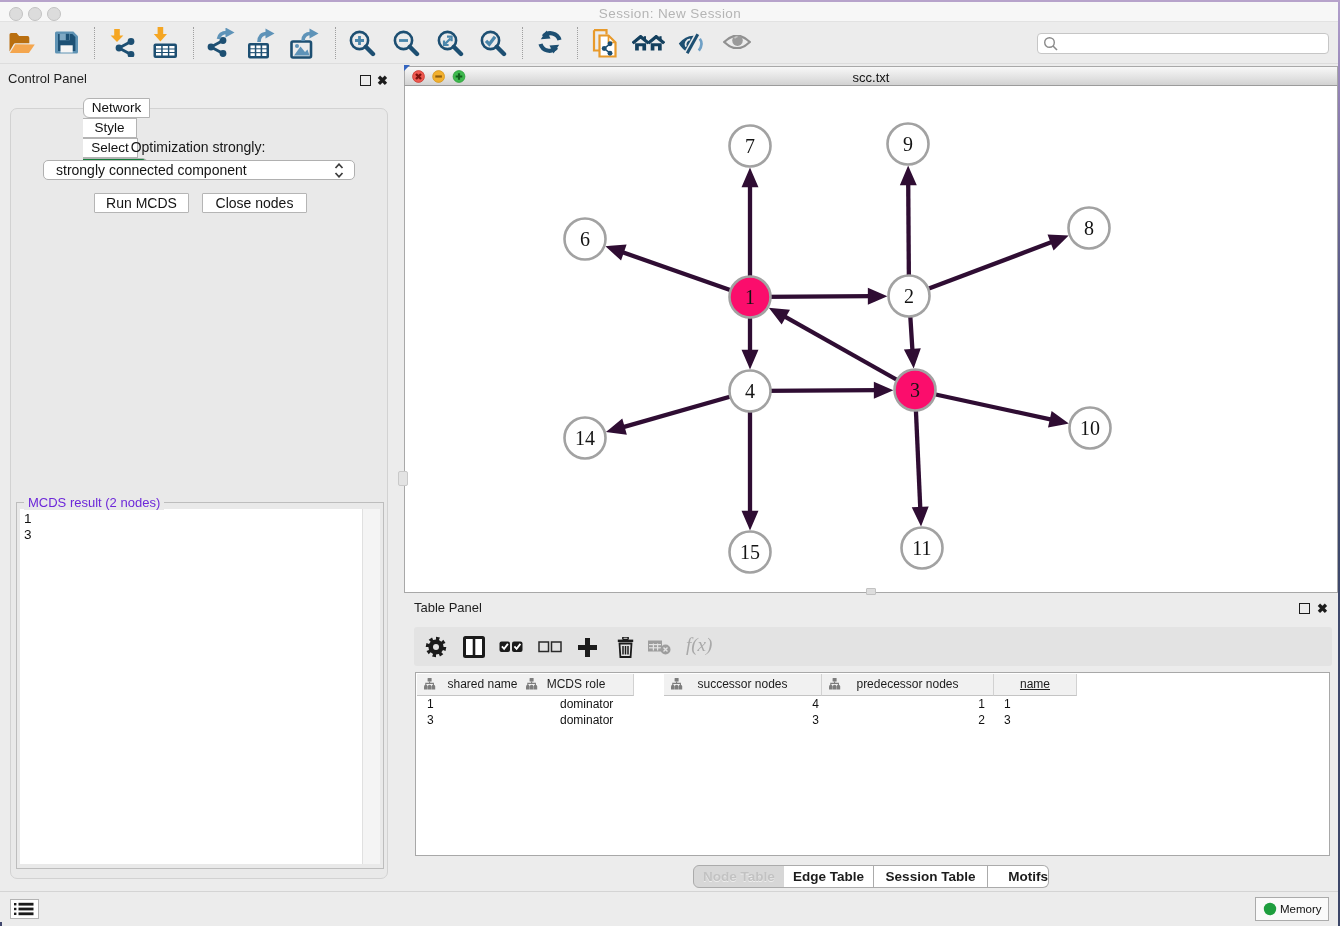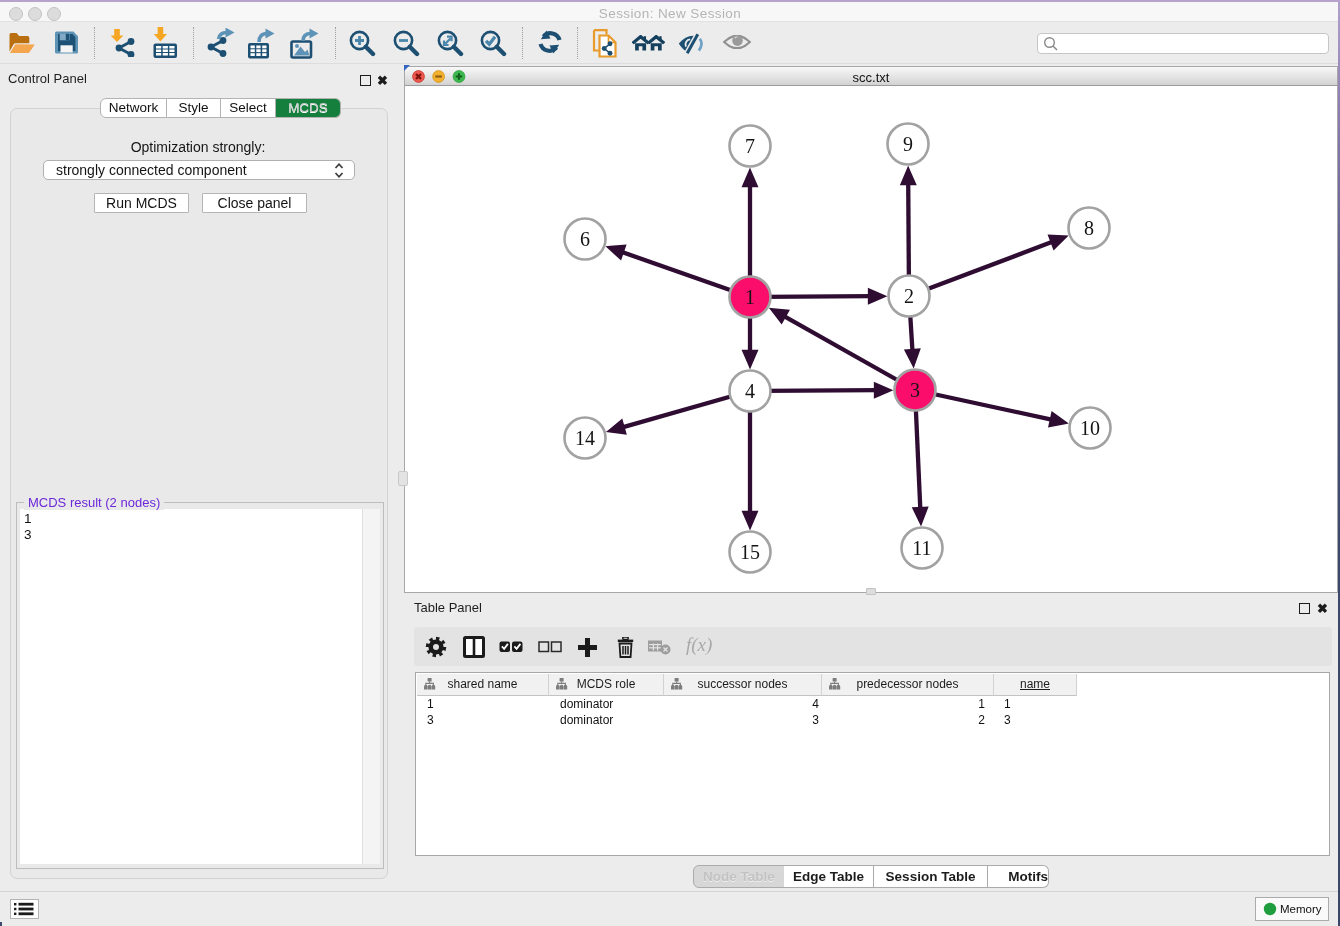--- a/index.html
+++ b/index.html
@@ -194,33 +194,33 @@
         <circle cx="6.5" cy="6.5" r="4.8" fill="none" stroke="#8a8a8a" stroke-width="1.4"></circle>
         <line x1="10" y1="10" x2="14" y2="14" stroke="#8a8a8a" stroke-width="1.6"></line>
       </svg>
     </div>
   </div>
 
 <div class="abs" id="cpheader">Control Panel</div>
 <div class="abs smallsq" style="left:360px;top:75px;"></div>
 <div class="abs xmark" style="left:377px;top:76px;">✖</div>
 <div class="abs" id="cppanel"></div>
-<div class="tabs" style="left:100px;top:98px;">
+<div class="tabs" style="left:83px;top:98px;flex-direction:column;">
   <div class="tab first" style="width:65px;">Network</div>
   <div class="tab" style="width:53px;">Style</div>
   <div class="tab" style="width:54px;">Select</div>
   <div class="tab sel last" style="width:64px;">MCDS</div>
 </div>
 <div class="abs" id="optlabel">Optimization strongly:</div>
 <div class="abs" id="combo">strongly connected component<svg width="12" height="15" style="position:absolute;right:9px;top:2px;" viewBox="0 0 12 15">
       <path d="M2.5 5 L6 1.2 L9.5 5" fill="none" stroke="#3c3c3c" stroke-width="1.7"></path>
       <path d="M2.5 10 L6 13.8 L9.5 10" fill="none" stroke="#3c3c3c" stroke-width="1.7"></path>
     </svg></div>
 <div class="btn" style="left:94px;top:193px;width:93px;">Run MCDS</div>
-<div class="btn" style="left:202px;top:193px;width:103px;">Close panel</div>
+<div class="btn" style="left:202px;top:193px;width:103px;">Close nodes</div>
 <div class="abs" id="fieldset"></div>
 <div class="abs" id="resultarea">1<br>3</div>
 <div class="abs" id="resultscroll"></div>
 <div class="abs" id="legend">MCDS result (2 nodes)</div>
 
 <div class="abs" id="netframe"></div>
 <div class="abs" id="nettitle"></div>
 <div class="abs" id="nettext">scc.txt</div>
 <svg class="abs" style="left:412px;top:69.5px;" width="54" height="13" viewBox="0 0 54 13">
 <circle cx="6.5" cy="6.5" r="5.9" fill="#ef5850" stroke="#c53a31" stroke-width="0.8"></circle>
@@ -340,21 +340,21 @@
       <g fill="#7d7d7d">
         <rect x="4.6" y="0" width="4" height="3.4" rx="0.5"></rect>
         <path d="M1 8.6 a1.8 1.8 0 0 1 3.6 0 V11.5 H1 Z"></path>
         <path d="M4.8 8.6 a1.8 1.8 0 0 1 3.6 0 V11.5 H4.8 Z"></path>
         <path d="M8.6 8.6 a1.8 1.8 0 0 1 3.6 0 V11.5 H8.6 Z"></path>
       </g>
       <path d="M6.6 3.4 V5.4 M2.8 7.6 V5.4 H10.4 V7.6" fill="none" stroke="#7d7d7d" stroke-width="1.1"></path>
     </svg>
     <span>shared name</span>
   </div>
-<div class="th" style="left:549px;width:114px;">
+<div class="th" style="left:519px;width:114px;">
     <svg width="13" height="12" viewBox="0 0 13 12" style="position:absolute;left:6px;top:4px;">
       <g fill="#7d7d7d">
         <rect x="4.6" y="0" width="4" height="3.4" rx="0.5"></rect>
         <path d="M1 8.6 a1.8 1.8 0 0 1 3.6 0 V11.5 H1 Z"></path>
         <path d="M4.8 8.6 a1.8 1.8 0 0 1 3.6 0 V11.5 H4.8 Z"></path>
         <path d="M8.6 8.6 a1.8 1.8 0 0 1 3.6 0 V11.5 H8.6 Z"></path>
       </g>
       <path d="M6.6 3.4 V5.4 M2.8 7.6 V5.4 H10.4 V7.6" fill="none" stroke="#7d7d7d" stroke-width="1.1"></path>
     </svg>
     <span>MCDS role</span>

